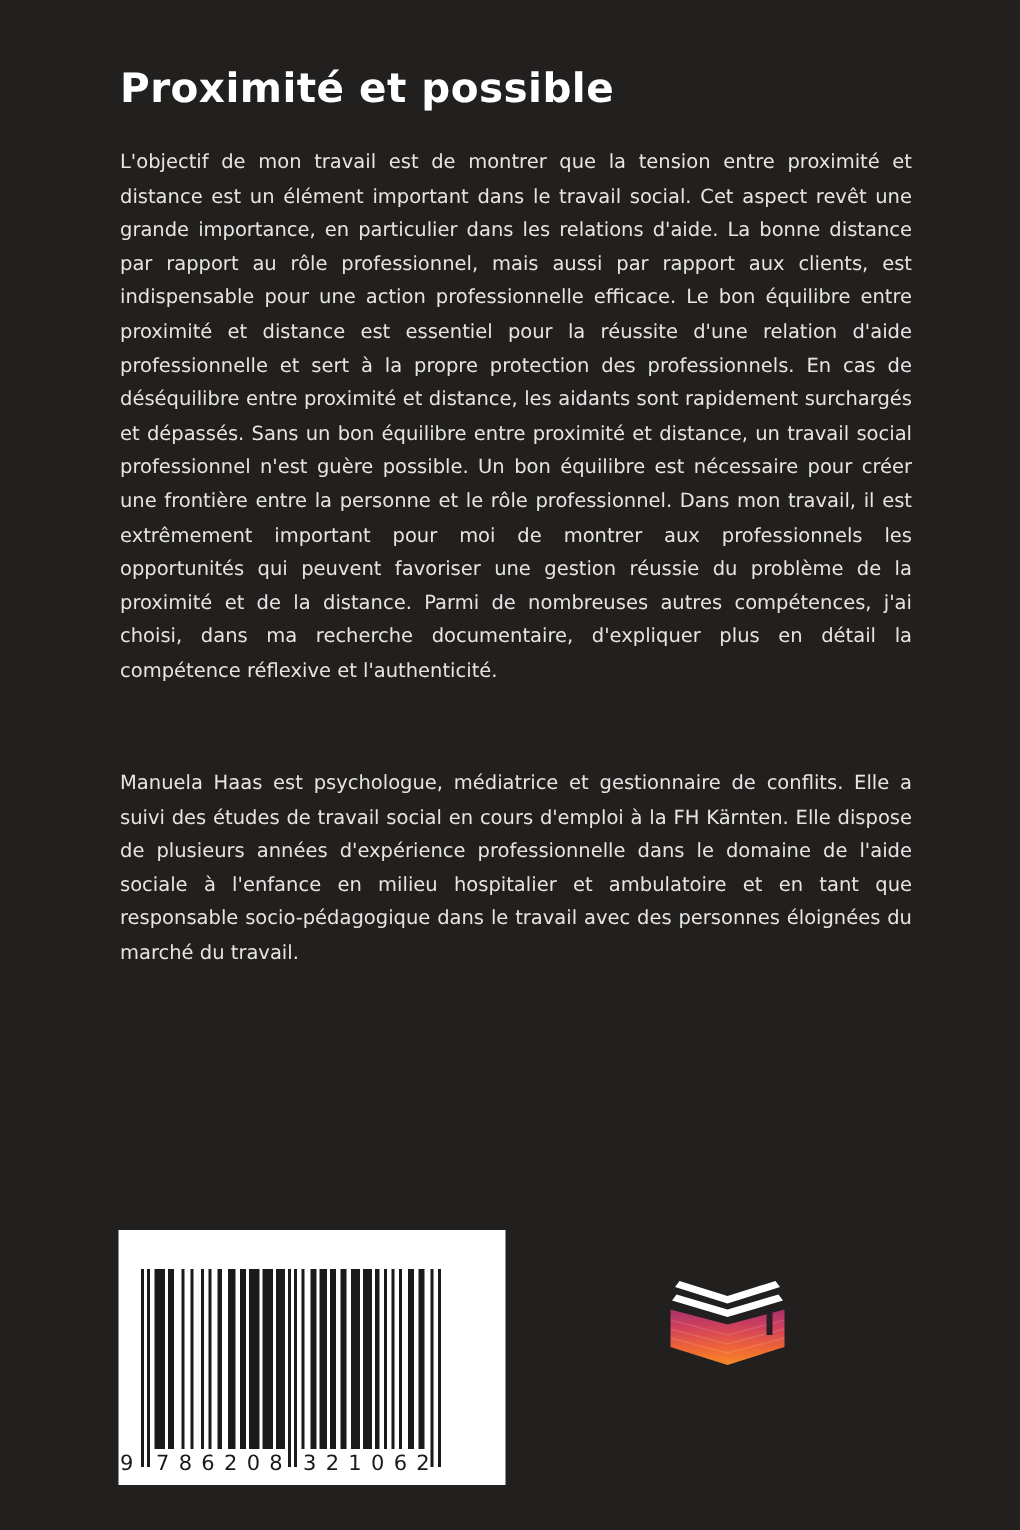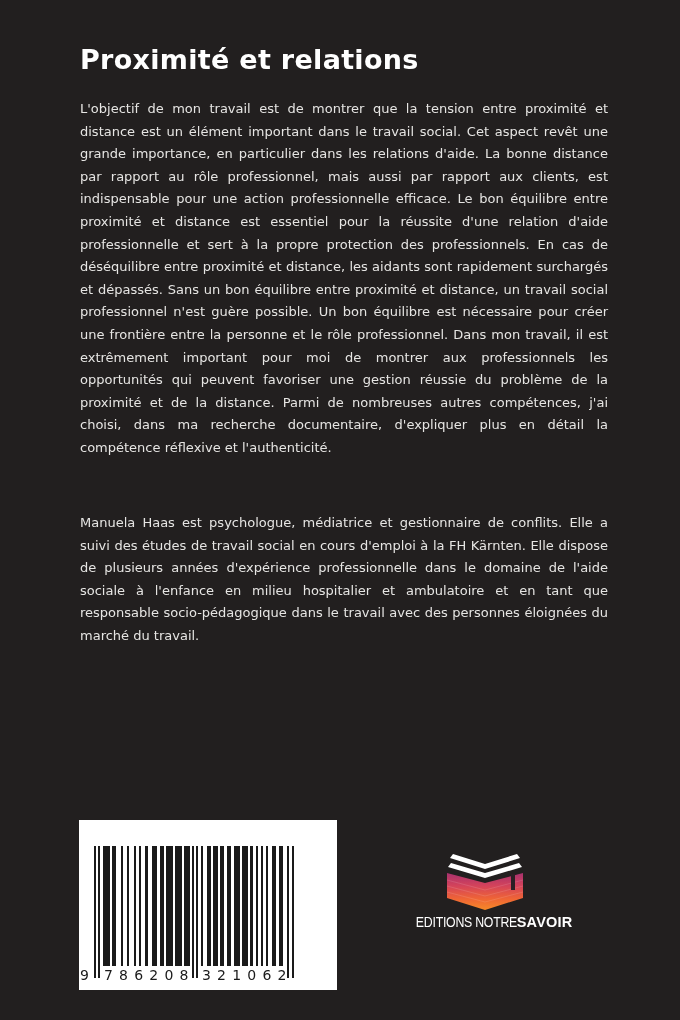--- a/index.html
+++ b/index.html
@@ -41,21 +41,21 @@
       text-align: center; font-family: "Liberation Sans", sans-serif;
       font-size: 14.5px; color: #ffffff; letter-spacing: -0.3px;
       white-space: nowrap;
     }
     .publisher .light { font-weight: normal; transform: scaleX(0.85); display: inline-block; transform-origin: right; }
     .publisher .bold { font-weight: bold; letter-spacing: 0.2px; }
   </style>
 </head>
 <body>
 
-<h1 class="title">Proximité et relations</h1>
+<h1 class="title">Proximité et possible</h1>
 
 <p class="para p1">L'objectif de mon travail est de montrer que la tension entre proximité et distance est un élément important dans le travail social. Cet aspect revêt une grande importance, en particulier dans les relations d'aide. La bonne distance par rapport au rôle professionnel, mais aussi par rapport aux clients, est indispensable pour une action professionnelle efficace. Le bon équilibre entre proximité et distance est essentiel pour la réussite d'une relation d'aide professionnelle et sert à la propre protection des professionnels. En cas de déséquilibre entre proximité et distance, les aidants sont rapidement surchargés et dépassés. Sans un bon équilibre entre proximité et distance, un travail social professionnel n'est guère possible. Un bon équilibre est nécessaire pour créer une frontière entre la personne et le rôle professionnel. Dans mon travail, il est extrêmement important pour moi de montrer aux professionnels les opportunités qui peuvent favoriser une gestion réussie du problème de la proximité et de la distance. Parmi de nombreuses autres compétences, j'ai choisi, dans ma recherche documentaire, d'expliquer plus en détail la compétence réflexive et l'authenticité.</p>
 
 <p class="para p2">Manuela Haas est psychologue, médiatrice et gestionnaire de conflits. Elle a suivi des études de travail social en cours d'emploi à la FH Kärnten. Elle dispose de plusieurs années d'expérience professionnelle dans le domaine de l'aide sociale à l'enfance en milieu hospitalier et ambulatoire et en tant que responsable socio-pédagogique dans le travail avec des personnes éloignées du marché du travail.</p>
 
 <div class="barcode-box">
   <svg width="258" height="170" viewBox="0 0 258 170">
     <g fill="#1a1a1a">
 
       <rect x="15" y="26" width="2" height="132"></rect>
@@ -121,16 +121,13 @@
       <line x1="2" y1="26" x2="40" y2="36"></line>
         <line x1="40" y1="36" x2="78" y2="26"></line>
       <line x1="2" y1="32" x2="40" y2="42"></line>
         <line x1="40" y1="42" x2="78" y2="32"></line>
       <line x1="2" y1="38" x2="40" y2="48"></line>
         <line x1="40" y1="48" x2="78" y2="38"></line>
     </g>
 
     <rect x="66" y="20" width="4" height="16" fill="#2a1f24"></rect>
   </svg>
-  <div class="publisher">
-    <span class="light">EDITIONS NOTRE </span><span class="bold">SAVOIR</span>
-  </div>
 </div>
 
 </body></html>

